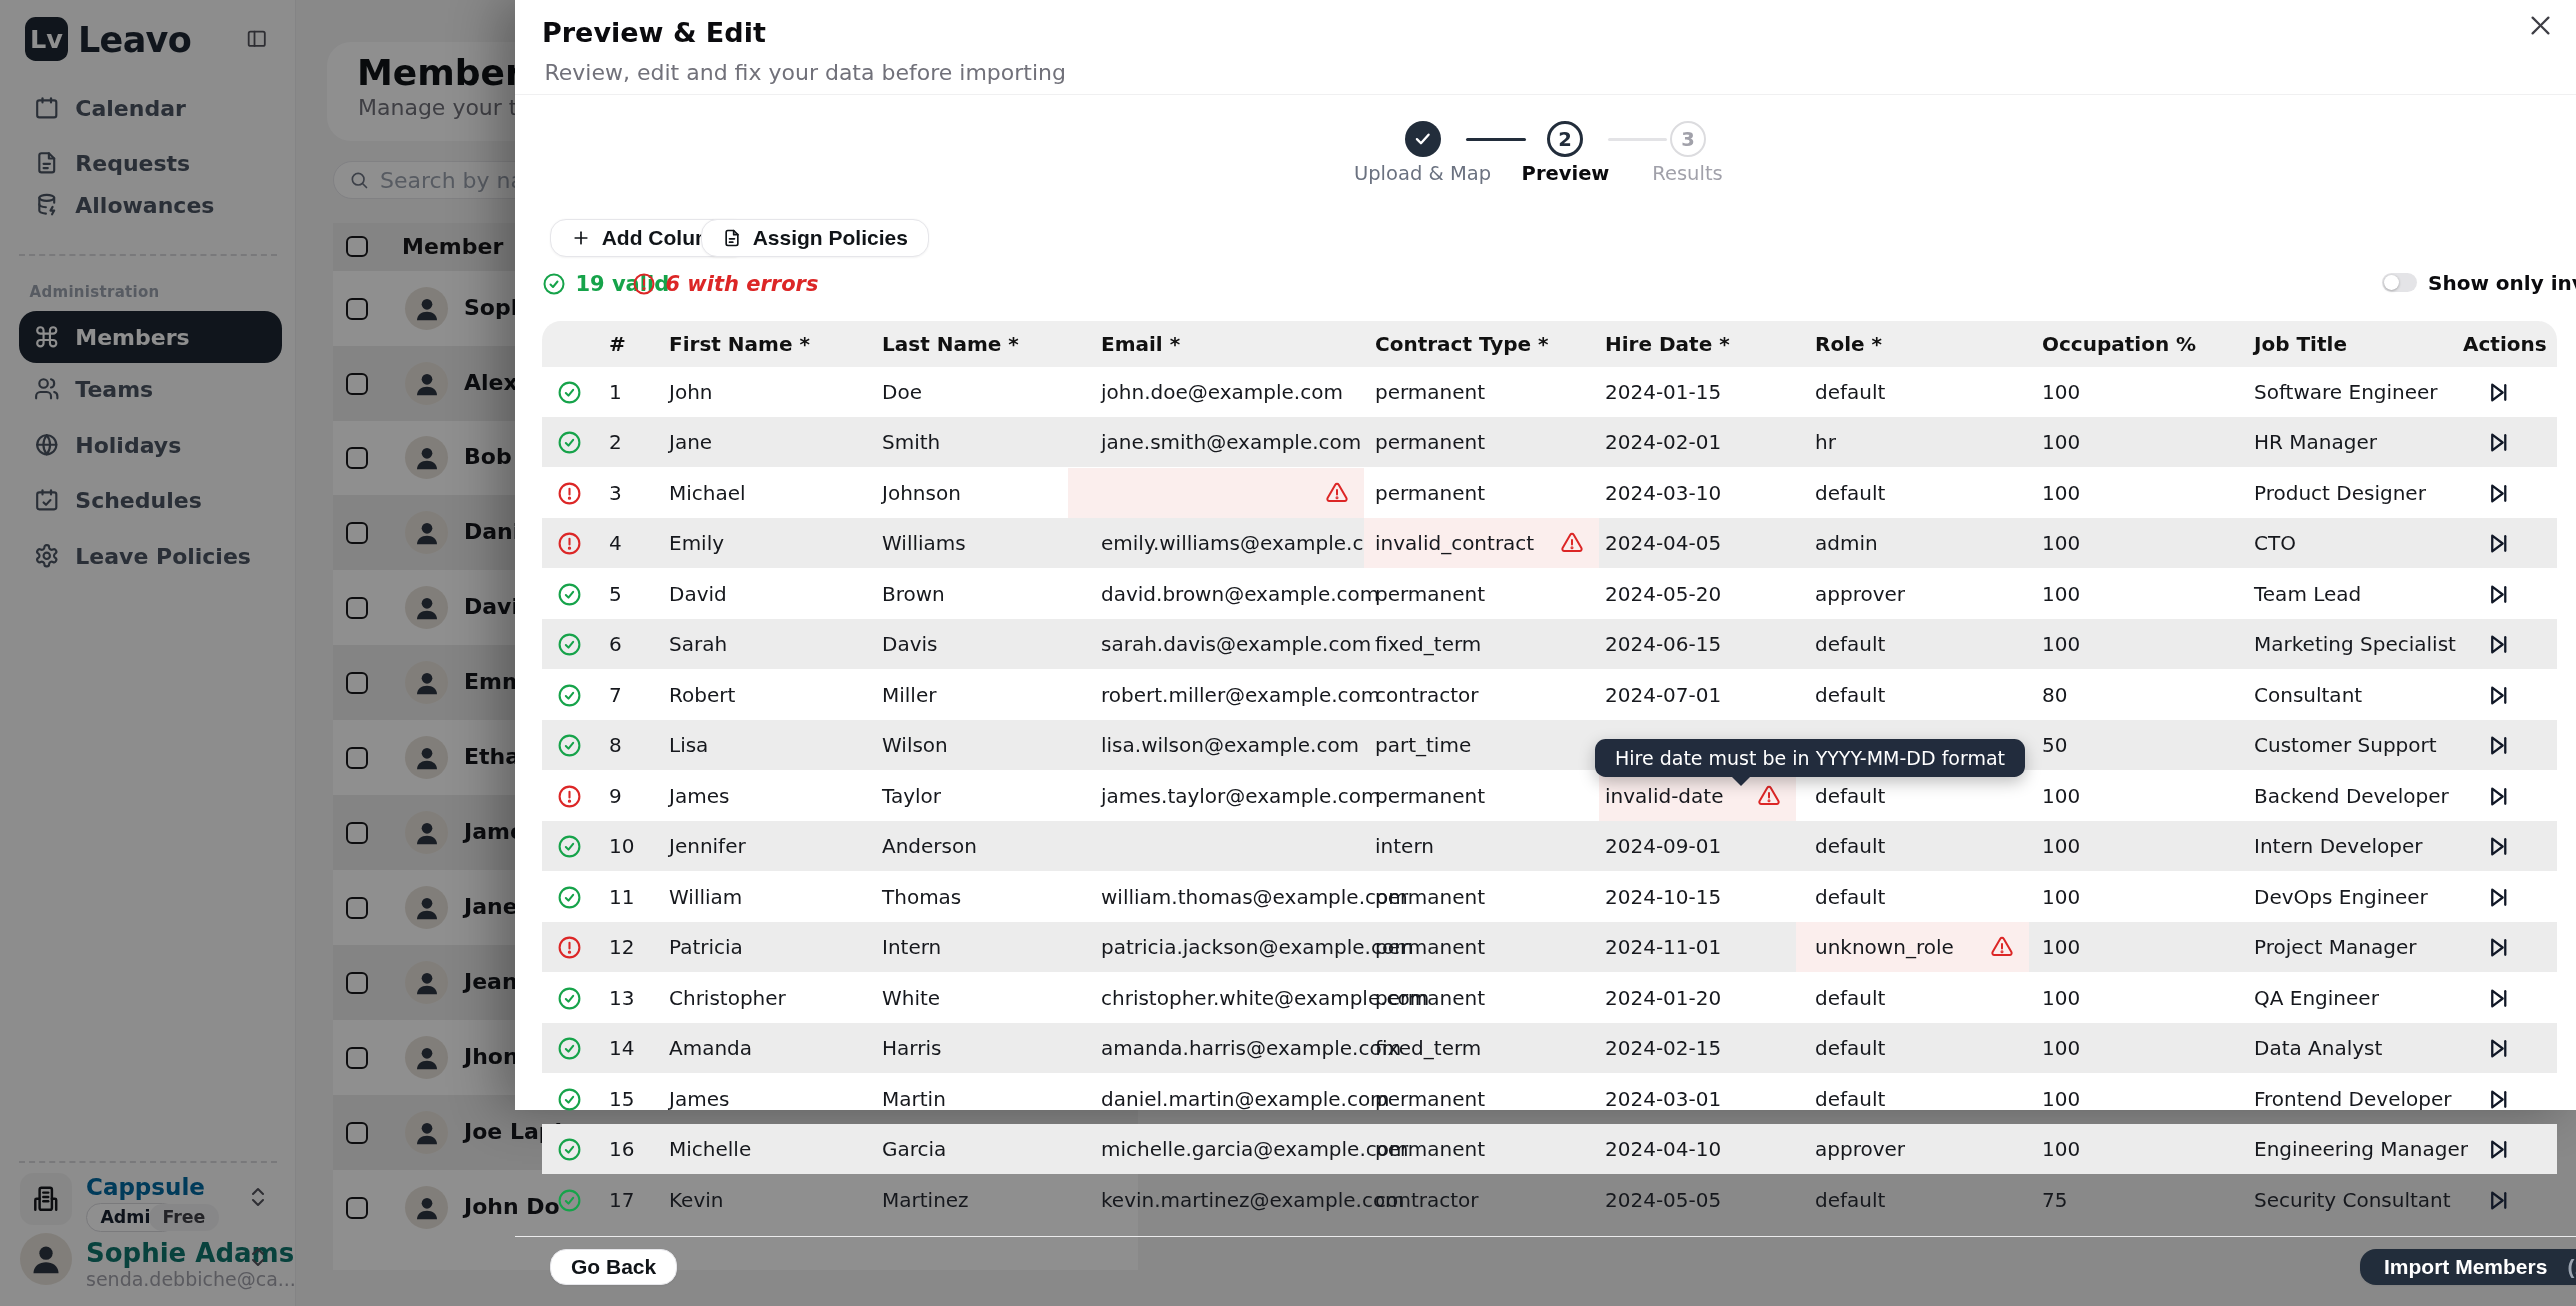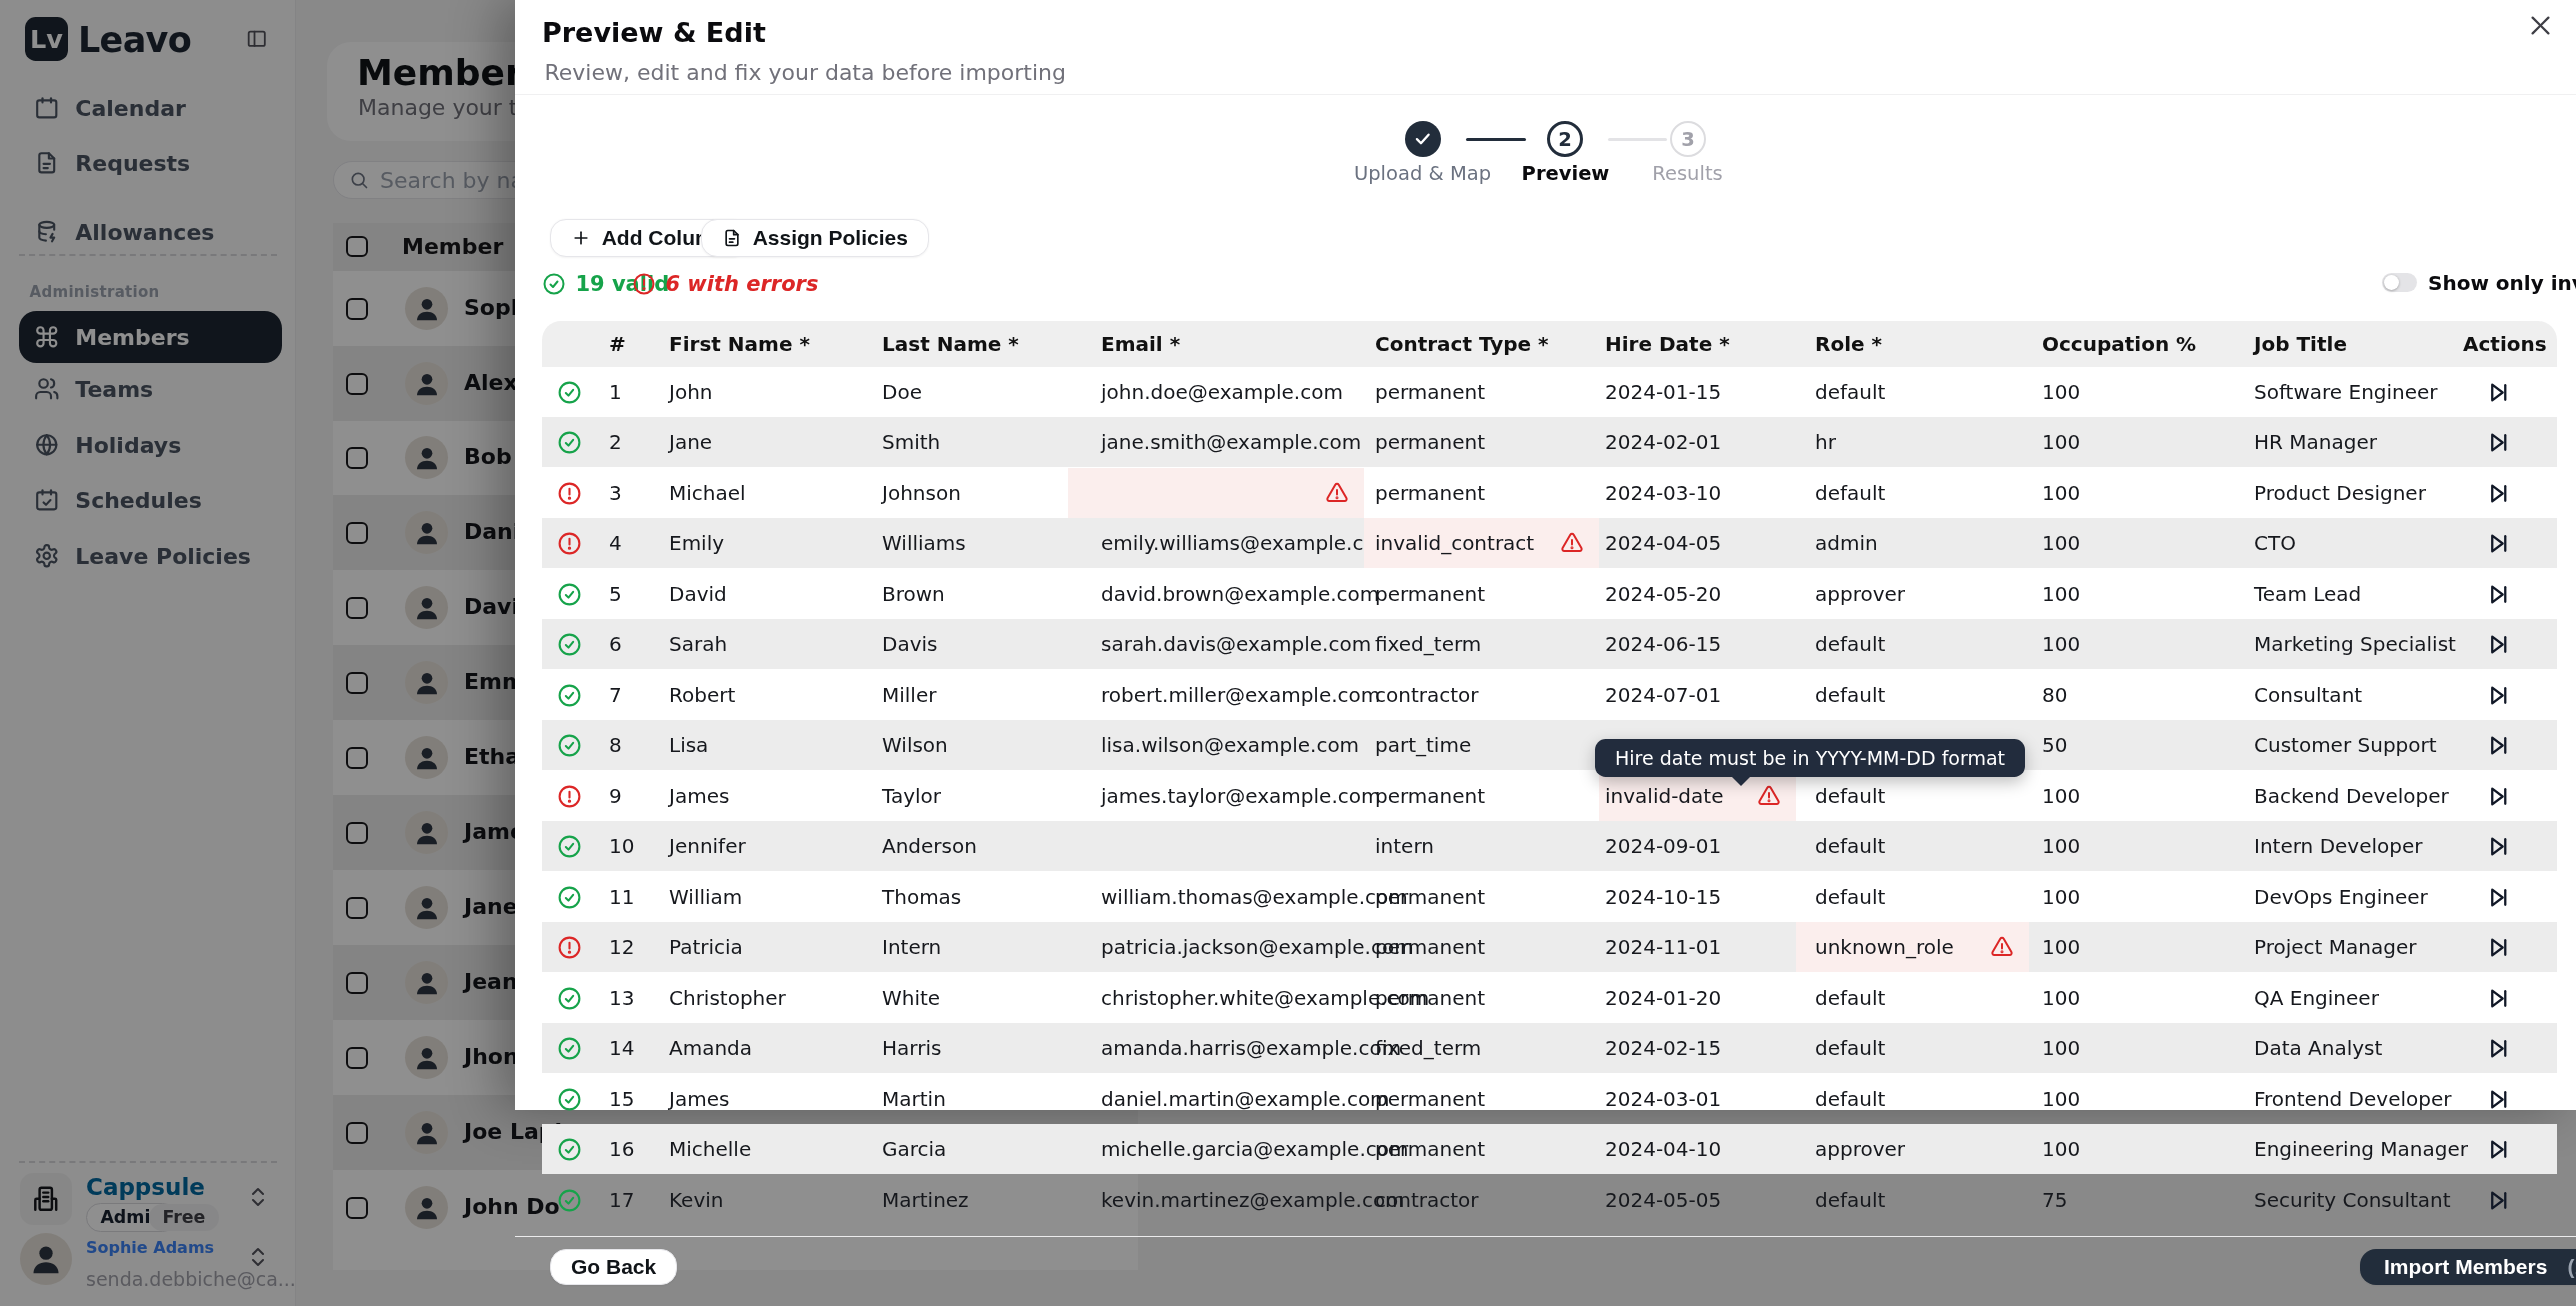--- a/index.html
+++ b/index.html
@@ -133,21 +133,21 @@
             <span class="nicon">
               <svg class="ic" style="" viewBox="0 0 24 24">
                 <path d="M14 3H7a2 2 0 0 0-2 2v14a2 2 0 0 0 2 2h10a2 2 0 0 0 2-2V8z"></path>
                 <path d="M14 3v5h5"></path>
                 <line x1="9" y1="13" x2="15" y2="13"></line>
                 <line x1="9" y1="17" x2="13" y2="17"></line>
               </svg>
             </span>
             <span class="nlabel">Requests</span>
           </div>
-          <div class="nav-item" style="top: 213px; text-align: right;">
+          <div class="nav-item" style="top: 186px; text-align: right;">
             <span class="nicon">
               <svg class="ic" style="" viewBox="0 0 24 24">
                 <ellipse cx="12" cy="5.5" rx="7" ry="2.8"></ellipse>
                 <path d="M5 5.5v6c0 1.4 2.6 2.6 6.2 2.8"></path>
                 <path d="M19 5.5v4.5"></path>
                 <path d="M5 11.5v6c0 1.4 2.6 2.6 6.2 2.8"></path>
                 <polyline points="17.5 14 15.5 17.5 19 17.5 17 21"></polyline>
               </svg>
             </span>
             <span class="nlabel">Allowances</span>
@@ -231,21 +231,21 @@
             <path d="m7 9 5-5 5 5"></path>
           </svg>
       </div>
 
       <div class="avatar abs" style="left:20px;top:1233px;width:52px;height:52px">
         <svg style="width:40px;height:40px" viewBox="0 0 24 24">
             <circle cx="12" cy="8.5" r="4" fill="currentColor"></circle>
             <path d="M4.5 20.5c0-4 3.3-6.5 7.5-6.5s7.5 2.5 7.5 6.5z" fill="currentColor"></path>
           </svg>
       </div>
-      <div class="abs" style="left:86px;top:1238px;font-size:16px;font-weight:600;color:#3b82f6">Sophie Adams</div>
+      <div class="abs" style="left:86px;top:1238px;font-size:26px;font-weight:600;color:#0f766e">Sophie Adams</div>
       <div class="abs" style="left:86px;top:1268px;font-size:19px;color:#a1a1aa">senda.debbiche@ca...</div>
       <div class="chev abs" style="left:246px;top:1245px">
         <svg class="ic" style="width:24px;height:24px" viewBox="0 0 24 24">
             <path d="m7 15 5 5 5-5"></path>
             <path d="m7 9 5-5 5 5"></path>
           </svg>
       </div>
     </aside>
 
     <main class="abs" style="left:295px;top:0;width:2281px;height:1306px">

